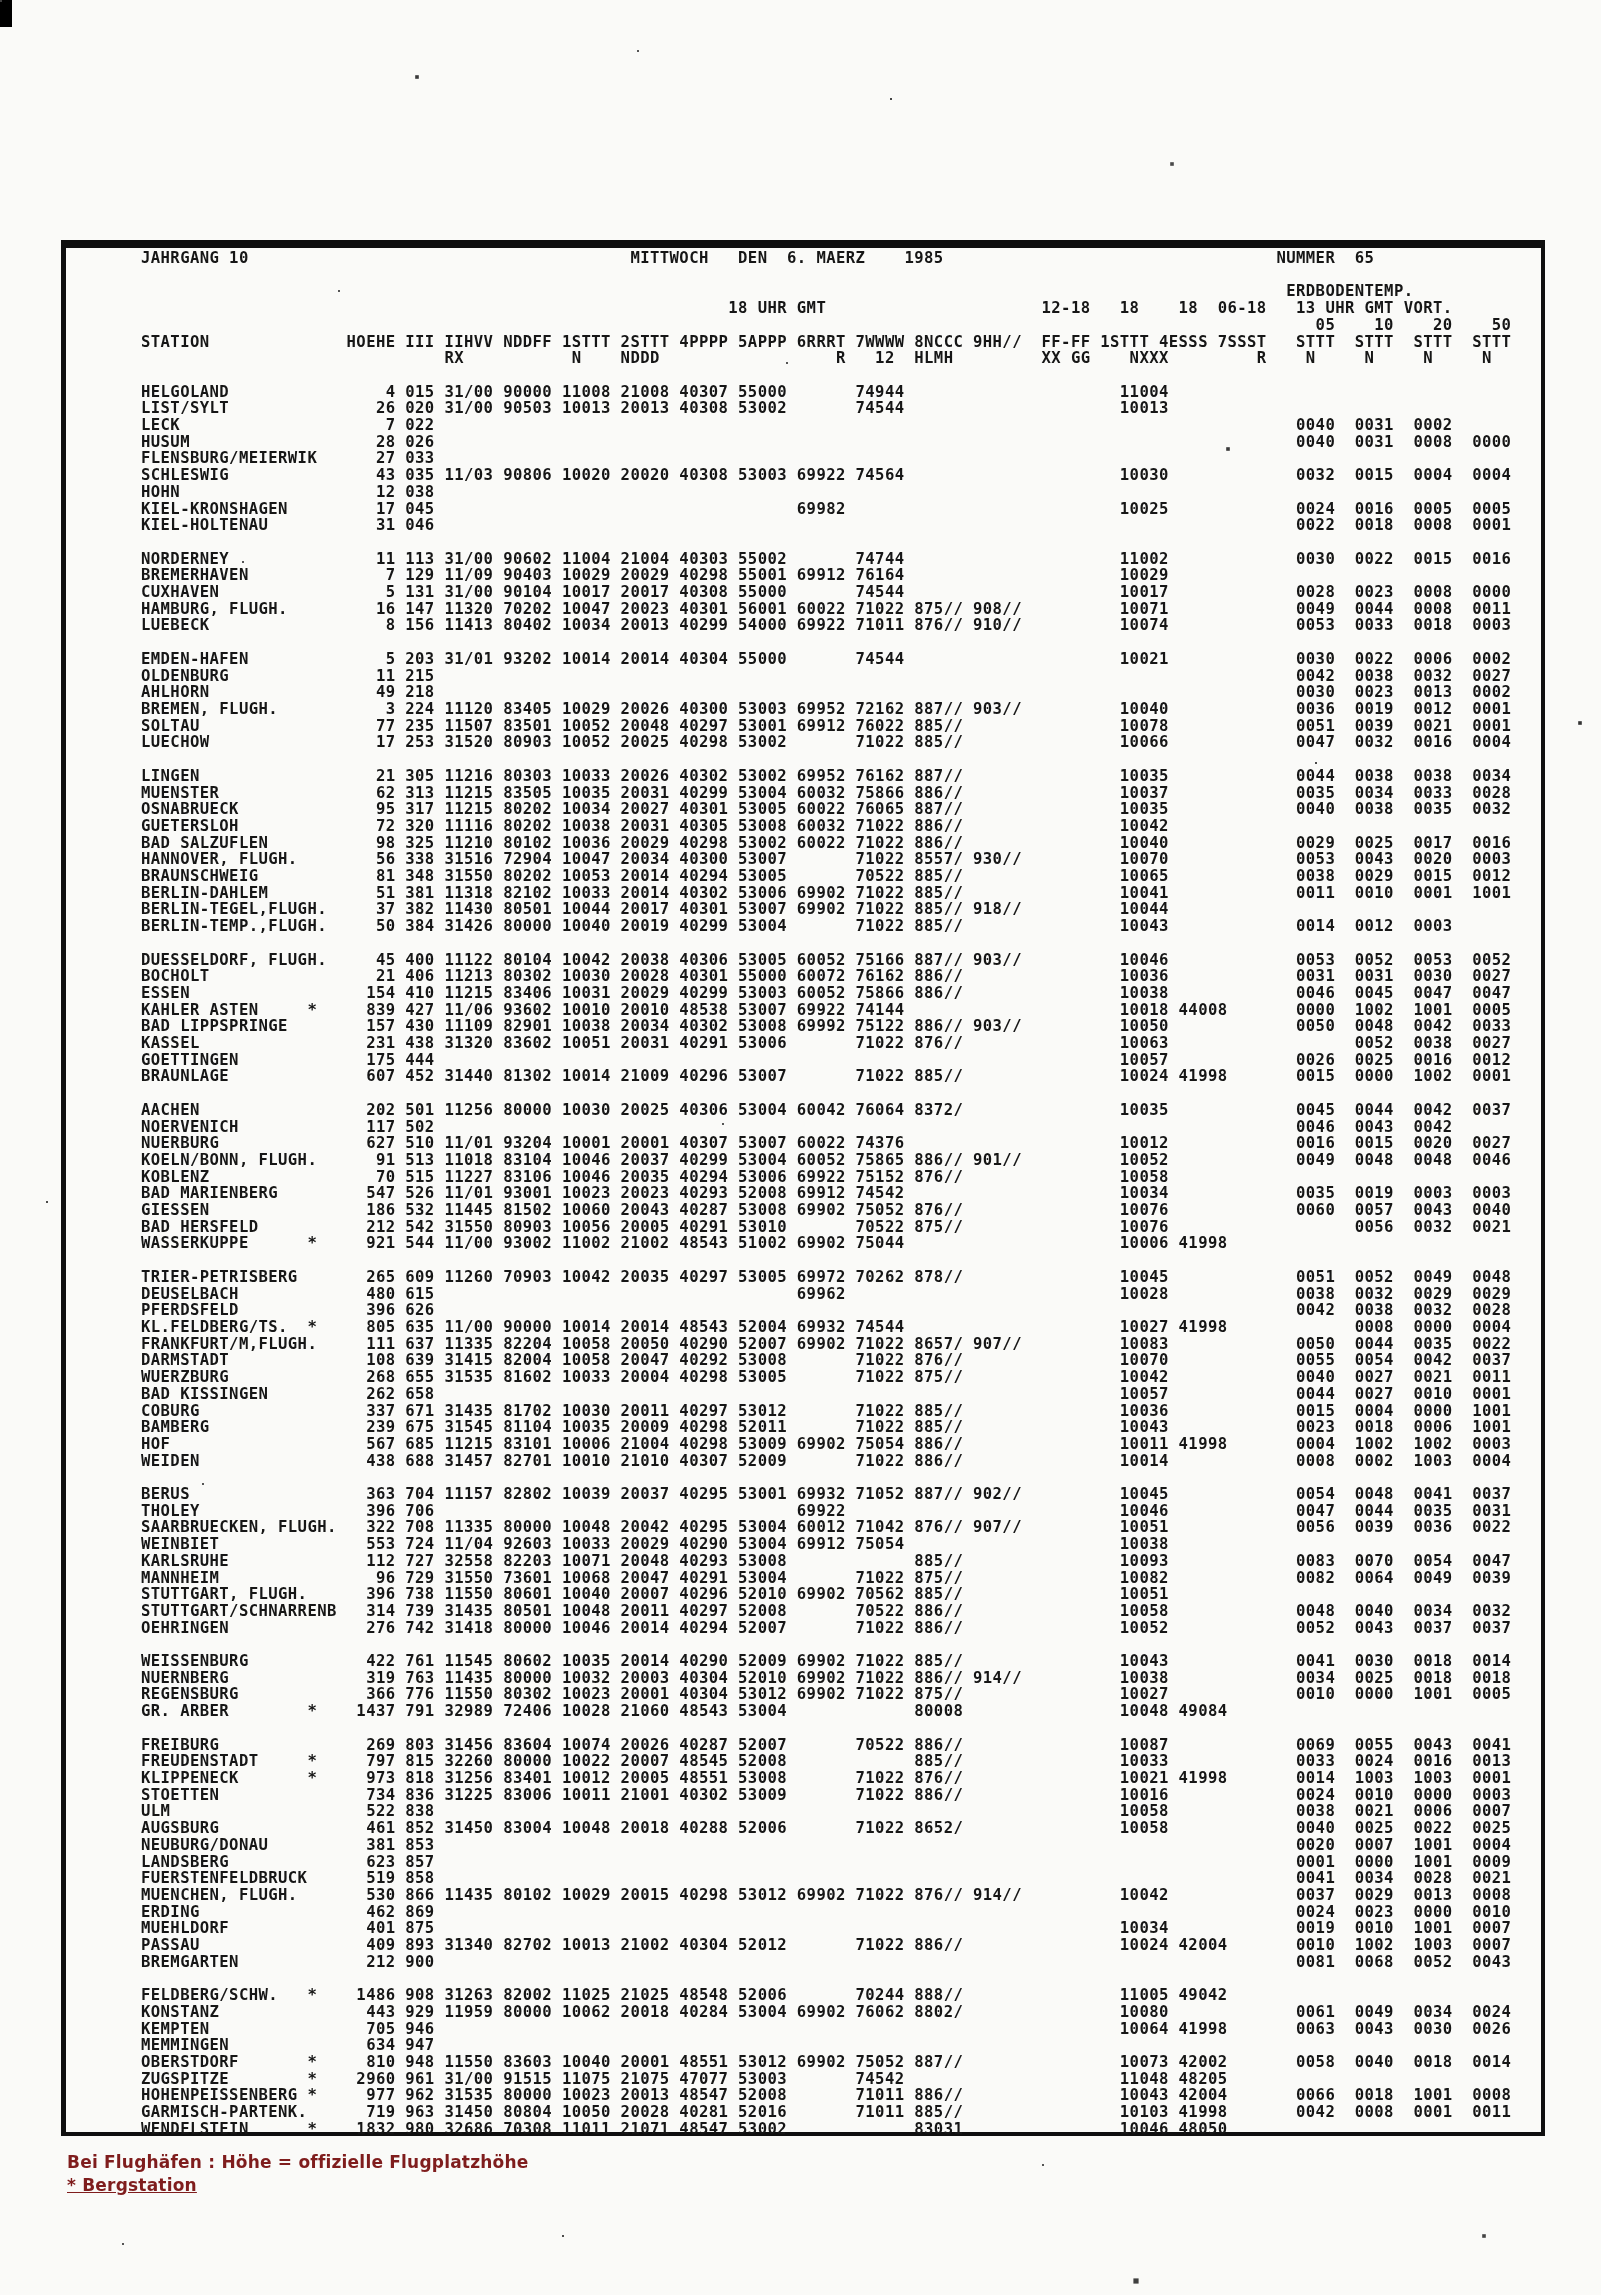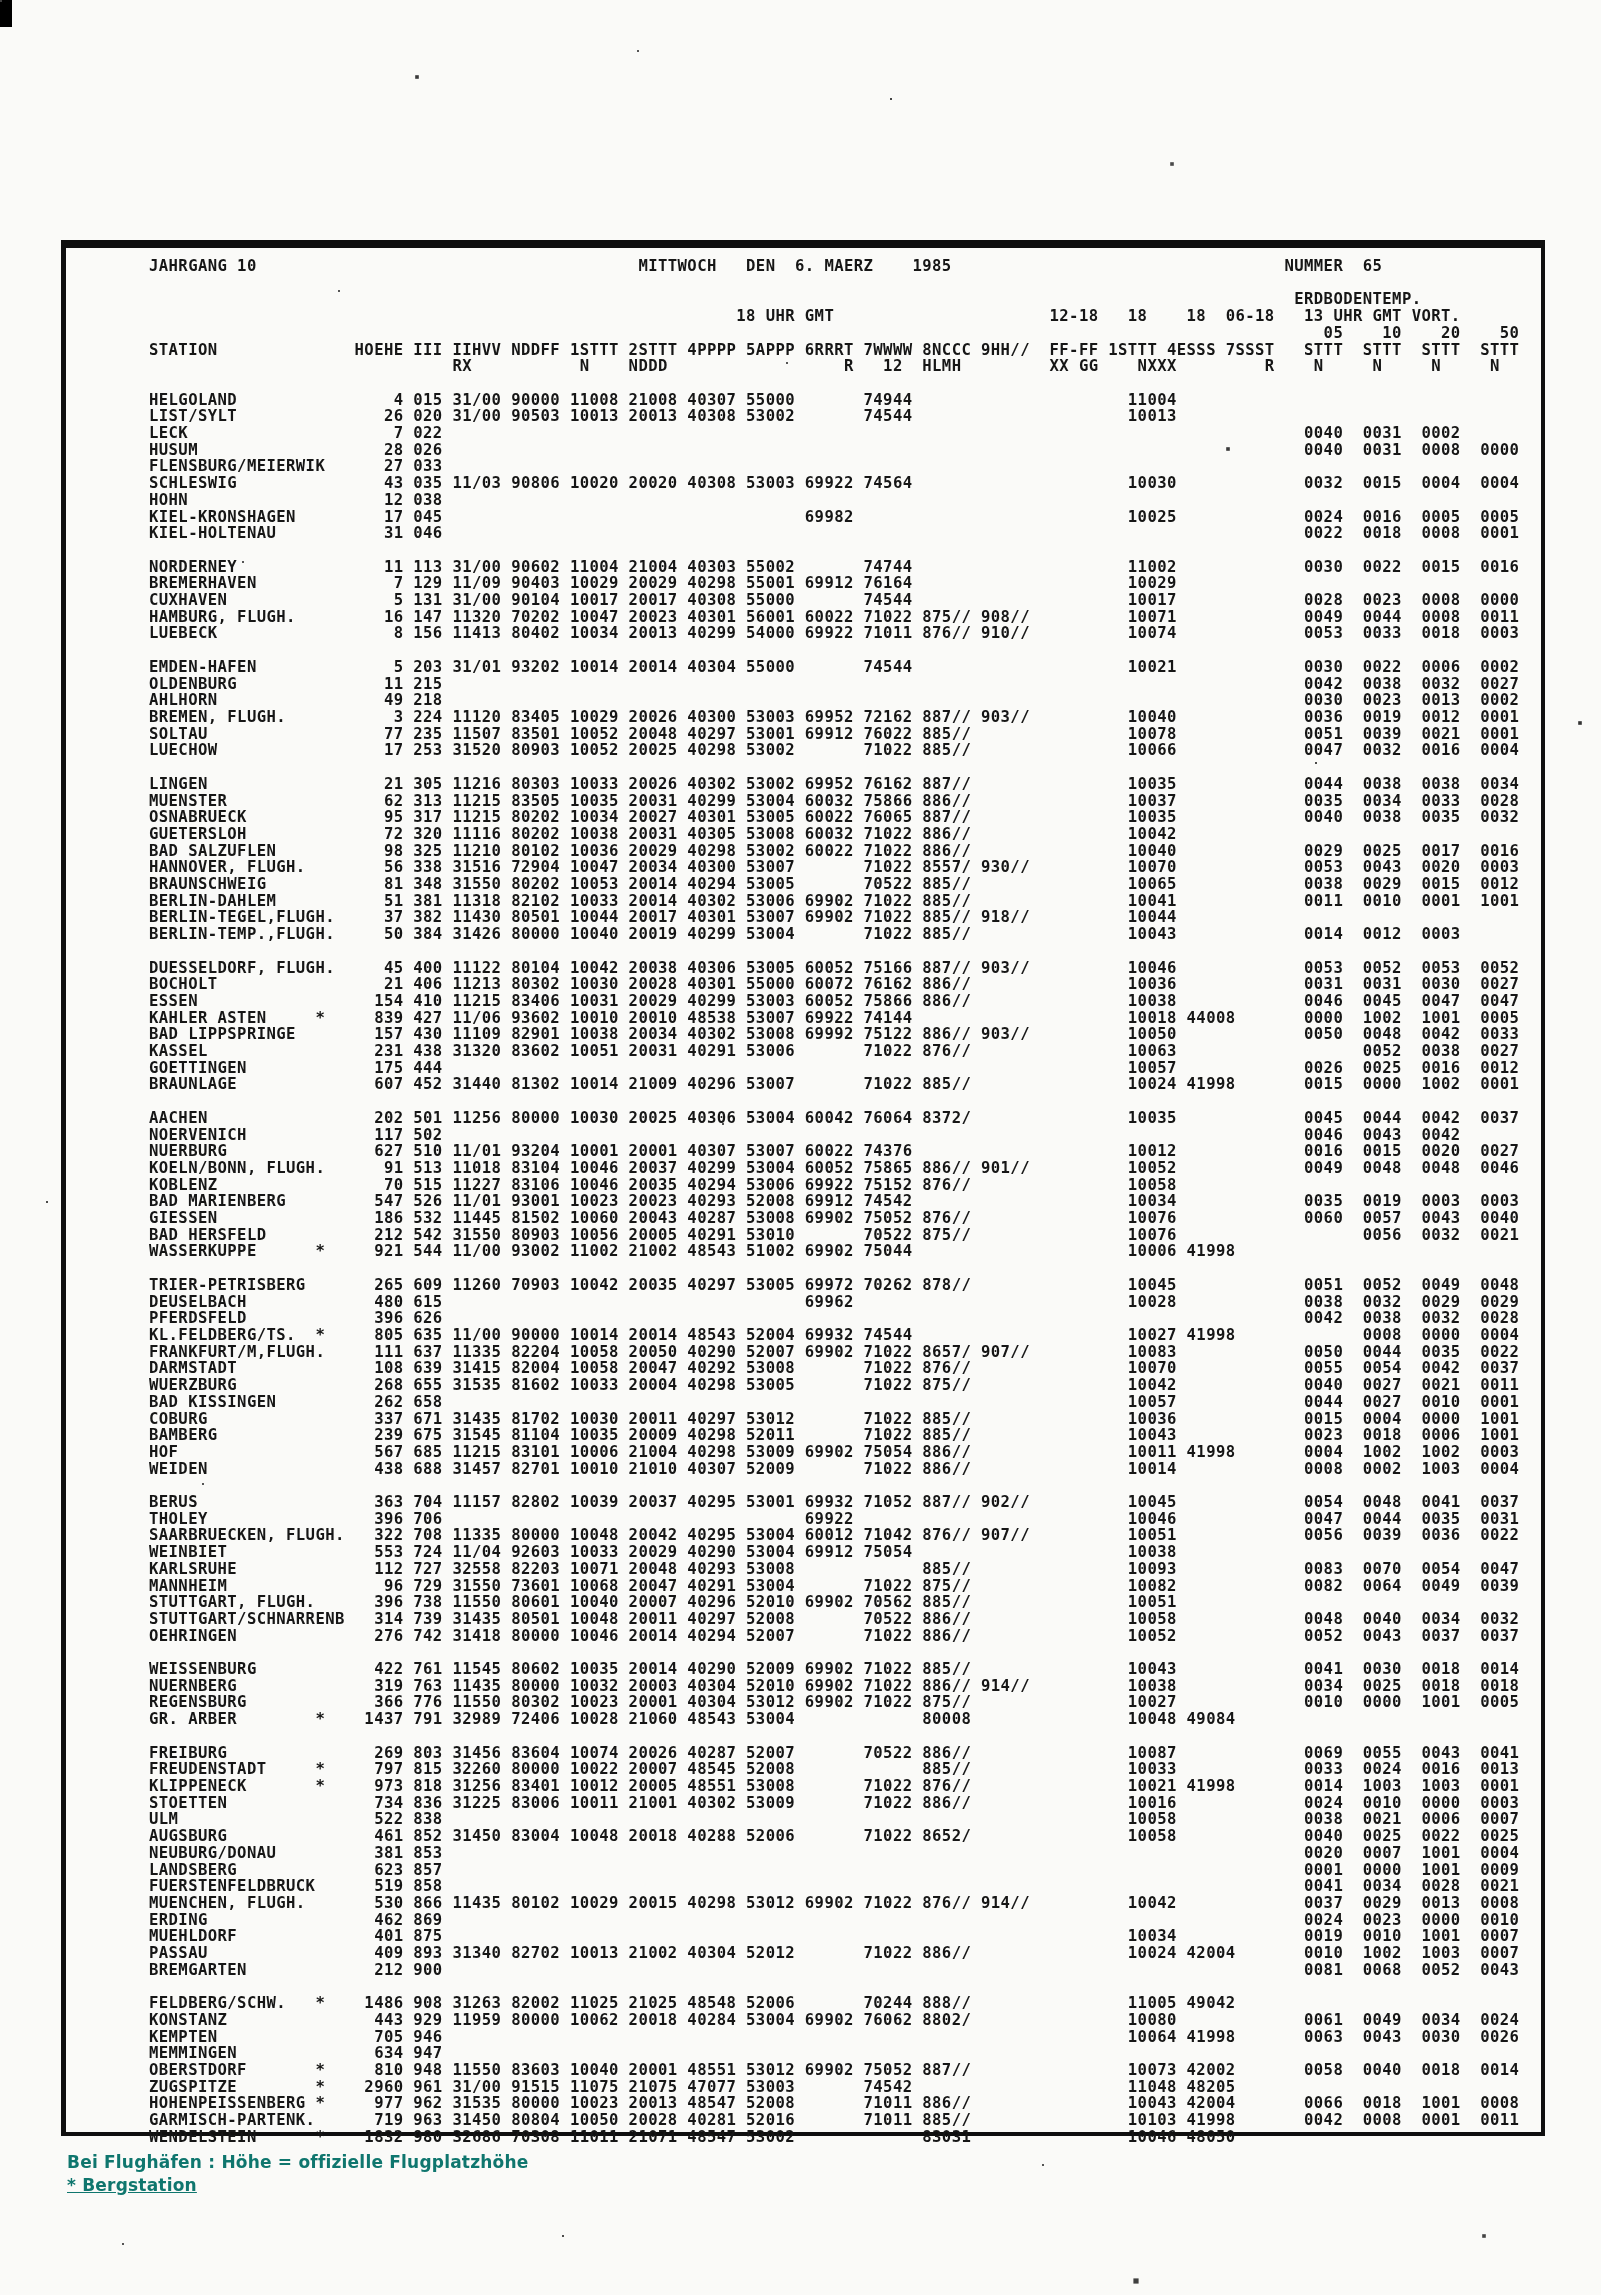--- a/index.html
+++ b/index.html
@@ -13,26 +13,26 @@
     position:absolute;left:61px;top:240px;width:1484px;height:1896px;
     border-style:solid;border-color:#0f0f0f;
     border-width:8px 4.8px 4px 5.6px;
     box-sizing:border-box;
   }
   .synop-pre{
     position:absolute;left:141px;top:250px;
     font-family:"DejaVu Sans Mono", monospace;
     font-size:15.6px;font-weight:700;
     letter-spacing:0.4px;line-height:16.7px;
-    white-space:pre;margin:8px;color:#161616;
+    white-space:pre;margin:0;color:#161616;
   }
   .footer-note{
     position:absolute;left:67px;
     font-family:"DejaVu Sans", sans-serif;
-    font-weight:700;font-size:17px;color:#0f766e;
+    font-weight:700;font-size:17px;color:#7f1d1d;
     letter-spacing:0.2px;
   }
   .footer-note.l1{top:2152px;}
   .footer-note.l2{top:2175px;text-decoration:underline;}
   .speckles{
     position:absolute;left:0;top:0;width:1.6px;height:1.6px;background:#444;
     box-shadow:
       416px 76px 0 0.8px #3a3a3a, 637px 50px 0 0 #555, 890px 98px 0 0 #444,
       1171px 163px 0 0.8px #4a4a4a, 242px 561px 0 0 #555, 46px 1201px 0 0 #4a4a4a,
       1579px 722px 0 0.8px #333, 122px 2243px 0 0 #555, 562px 2235px 0 0 #4a4a4a,

